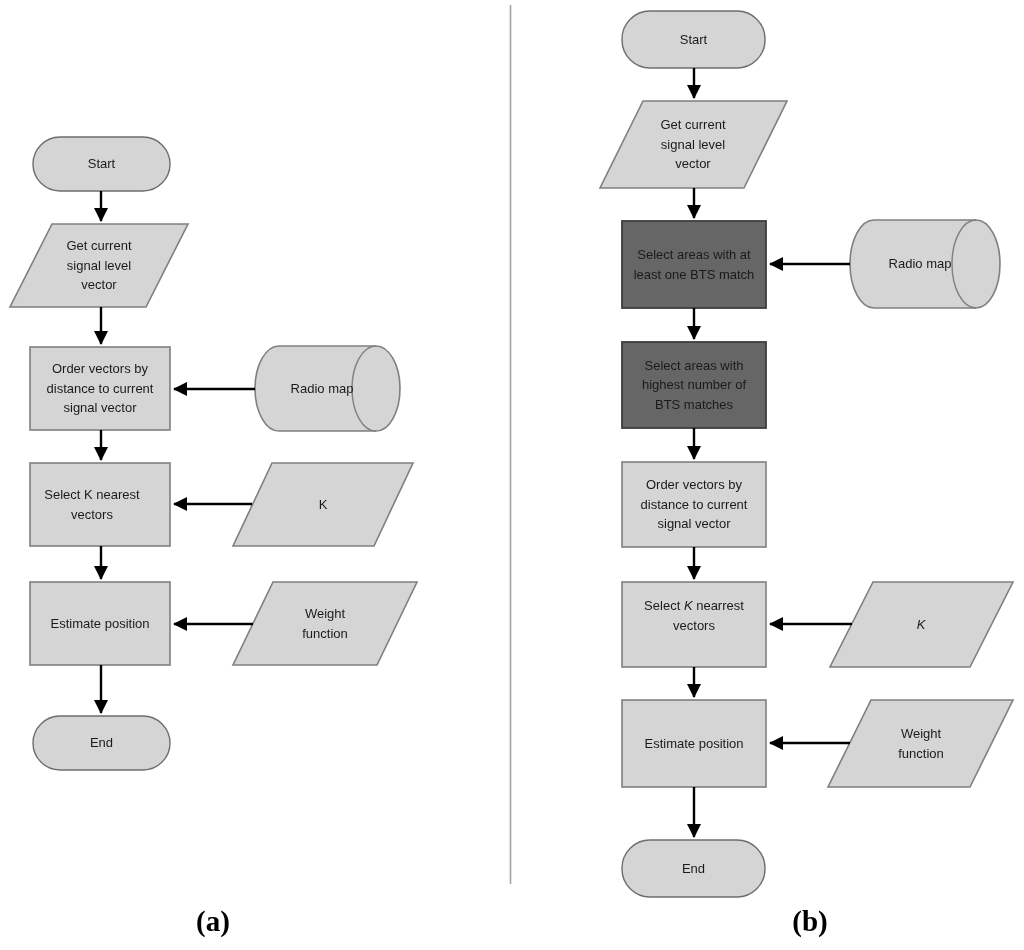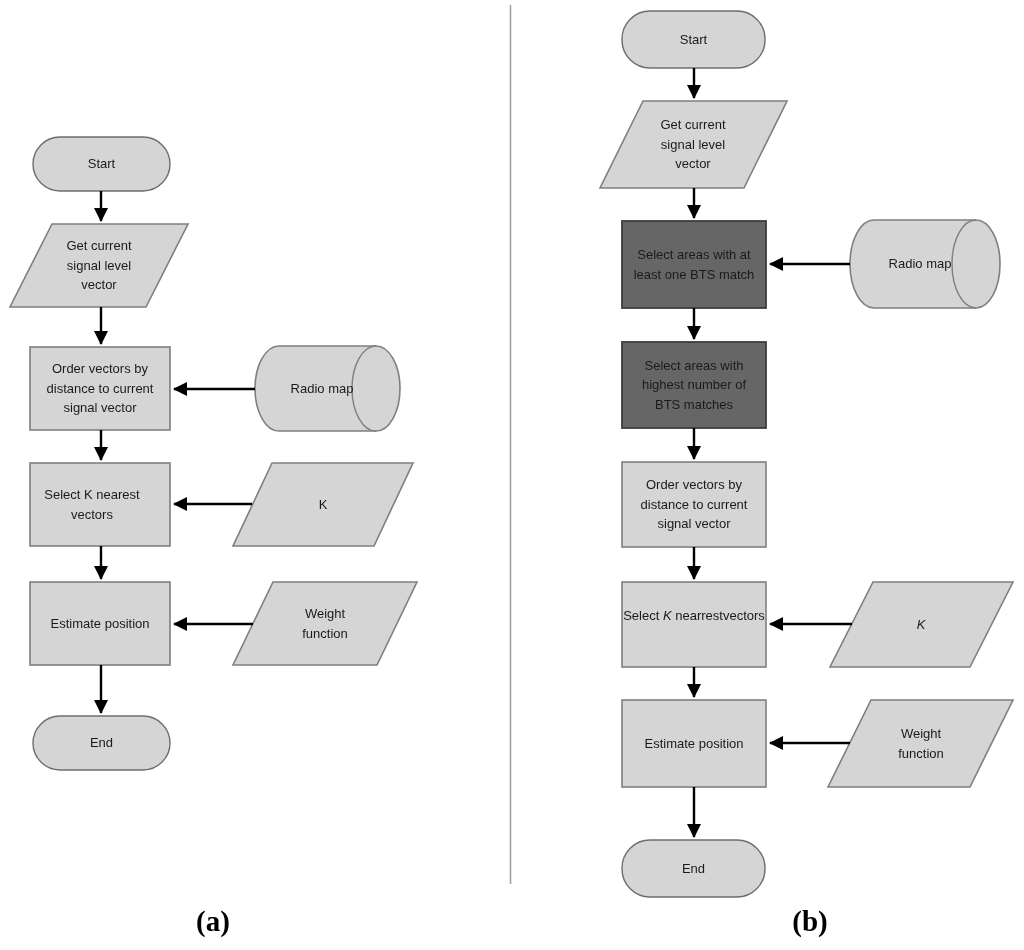--- a/index.html
+++ b/index.html
@@ -123,21 +123,21 @@
 signal level
 vector</div>
   <div class="txt" style="left:622px;top:342px;width:144px;height:86px;">Select areas with
 highest number of
 BTS matches</div>
   <div class="txt" style="left:622px;top:221px;width:144px;height:87px;">Select areas with at
 least one BTS match</div>
   <div class="txt" style="left:622px;top:462px;width:144px;height:85px;">Order vectors by
 distance to current
 signal vector</div>
-  <div class="txt" style="left:622px;top:582px;width:144px;height:67px;flex-direction:row;">
+  <div class="txt" style="left:622px;top:582px;width:144px;height:67px;flex-direction:column;">
     <div class="row"><span>Select</span> <span class="it">K</span> <span>nearrest</span></div>
     <div class="row">vectors</div>
   </div>
   <div class="txt" style="left:622px;top:700px;width:144px;height:87px;">Estimate position</div>
   <div class="txt" style="left:622px;top:840px;width:143px;height:57px;">End</div>
   <div class="txt" style="left:850px;top:220px;width:140px;height:88px;">Radio map</div>
   <div class="txt it" style="left:851px;top:582px;width:140px;height:85px;">K</div>
   <div class="txt" style="left:851px;top:700px;width:140px;height:87px;">Weight
 function</div>
   <div class="caption" style="left:760px;top:905px;width:100px;">(b)</div>

